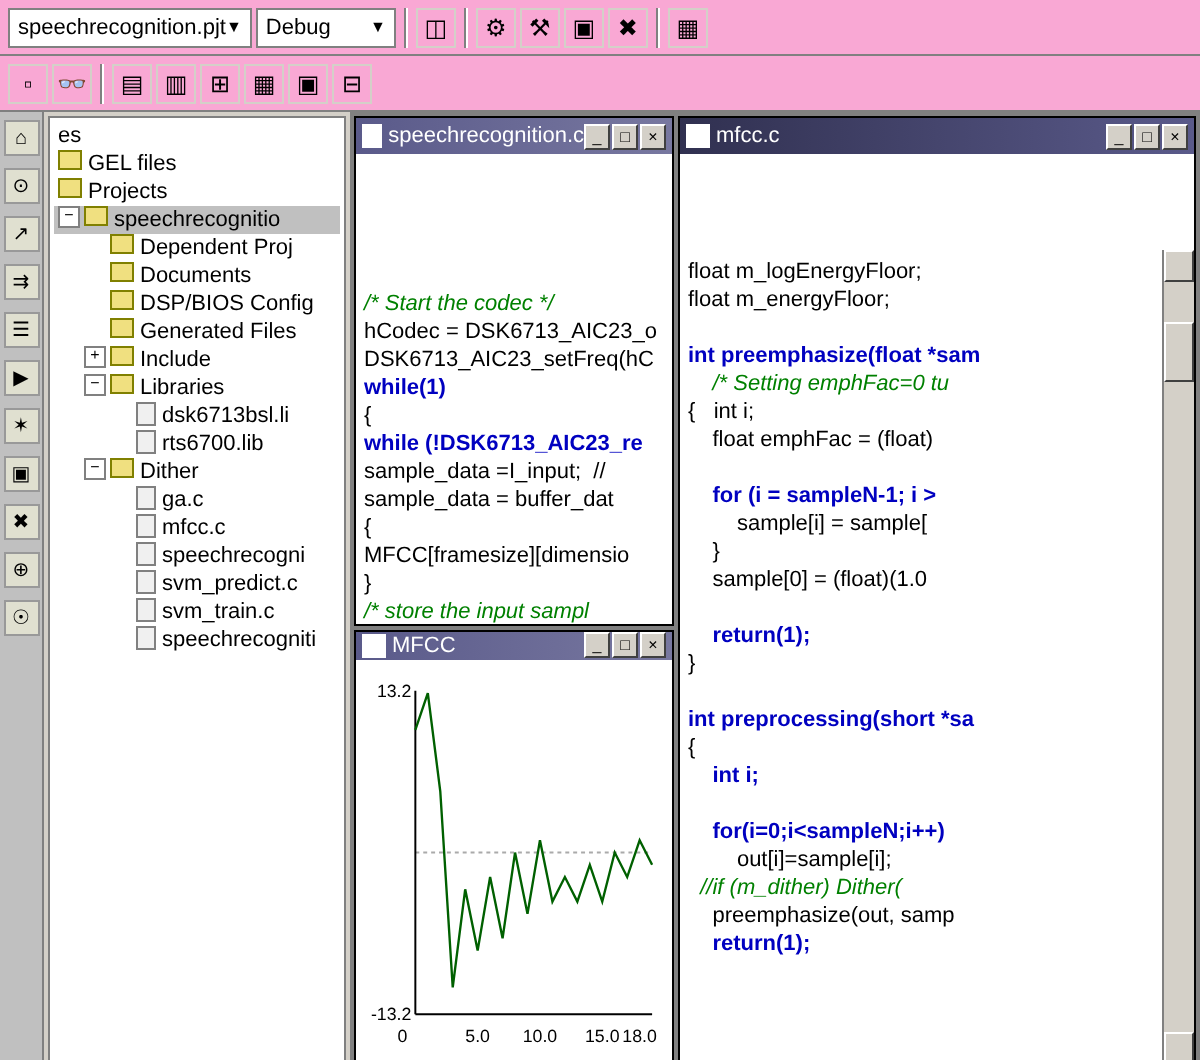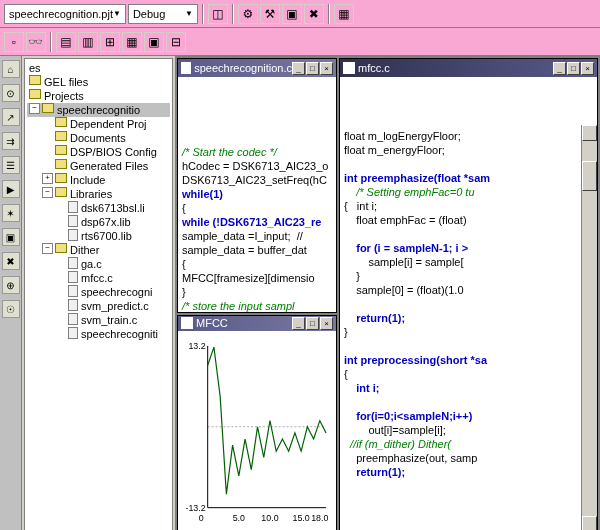--- a/index.html
+++ b/index.html
@@ -141,24 +141,20 @@
               <span class="folder-icon"></span>
               <span>Libraries</span>
             </div>
           <div id="libs" style="padding-left:26px">
               <div class="tree-item">
                 <span class="file-icon"></span>
                 <span>dsk6713bsl.li</span>
               </div>
               <div class="tree-item">
                 <span class="file-icon"></span>
-                <span>dsp67x.lib</span>
-              </div>
-              <div class="tree-item">
-                <span class="file-icon"></span>
                 <span>rts6700.lib</span>
               </div>
             </div>
           <div class="tree-item">
               <span class="tree-toggle">−</span>
               <span class="folder-icon"></span>
               <span>Dither</span>
             </div>
           <div id="srcs" style="padding-left:26px">
               <div class="tree-item">

